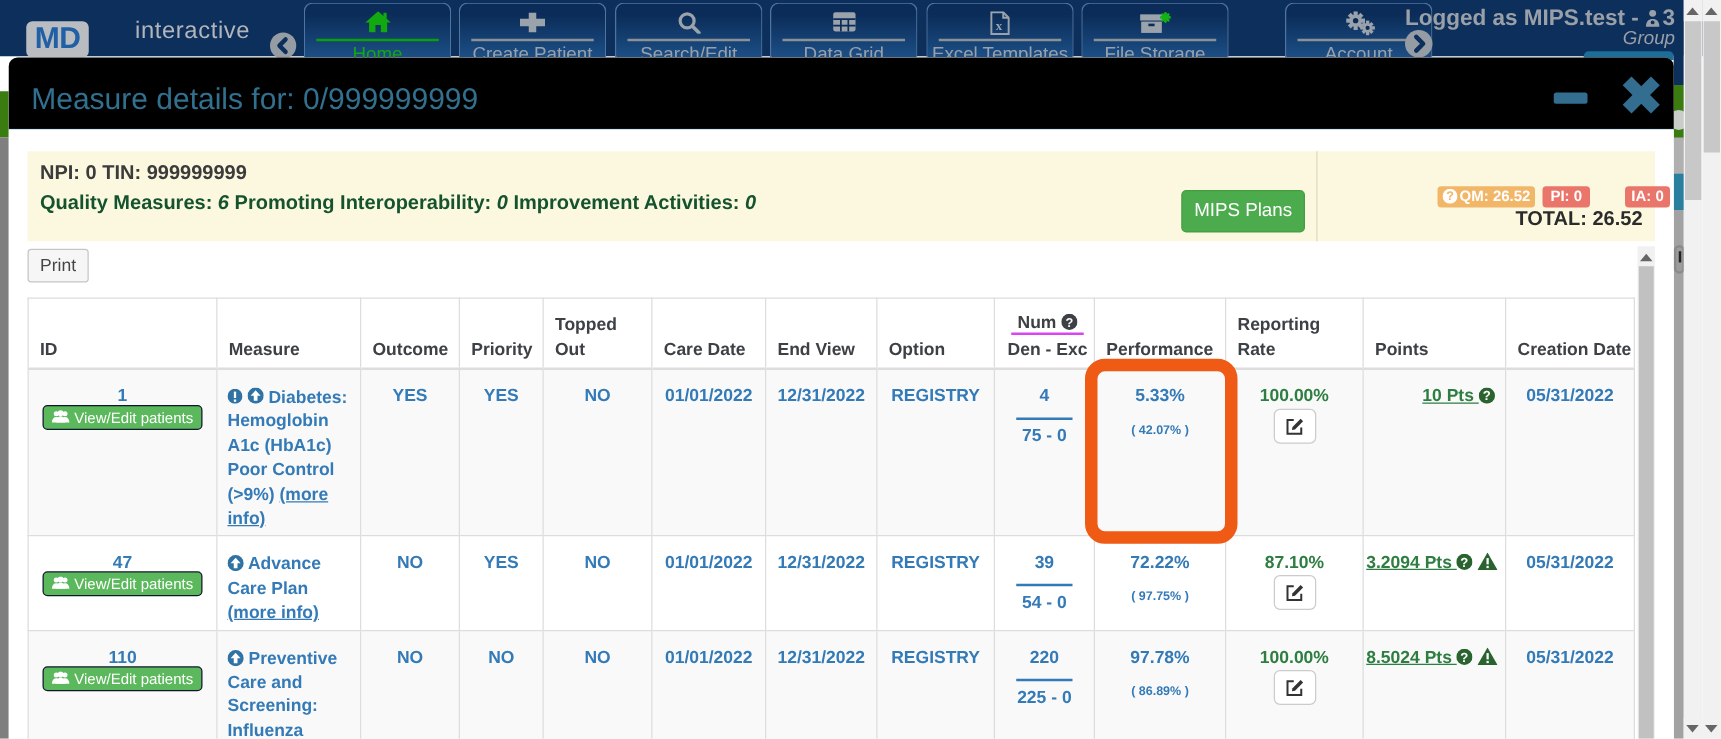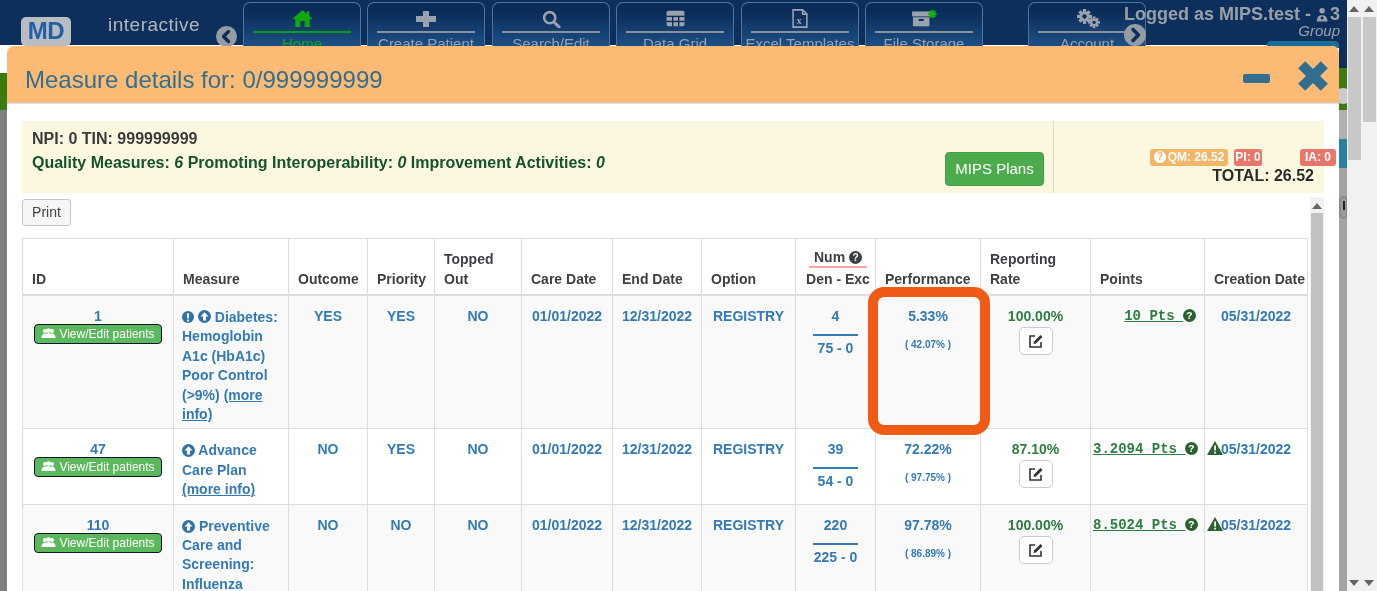--- a/index.html
+++ b/index.html
@@ -44,38 +44,38 @@
 .sbar .arrow { position:absolute; left:0; width:15px; height:17px; background:#f1f1f1; }
 .tri-up { width:0; height:0; border-left:5px solid transparent; border-right:5px solid transparent; border-bottom:6px solid #666; position:absolute; left:2px; top:6px; }
 .tri-dn { width:0; height:0; border-left:5px solid transparent; border-right:5px solid transparent; border-top:6px solid #666; position:absolute; left:2px; top:6px; }
 
 
 #msbar { position:absolute; left:1310px; top:197px; width:14px; height:394px; background:#f1f1f1; }
 #msbar .thumb { position:absolute; left:1px; top:16px; width:12px; height:378px; background:#c1c1c1; }
 
 
 #modal { position:absolute; left:7px; top:46px; width:1332px; height:545px; background:#fff; border-radius:7px 7px 0 0; }
-#mhead { position:absolute; left:0; top:0; width:1332px; height:58px; background:#fdba74; border-bottom:1px solid #cde6f2; border-radius:7px 7px 0 0; }
+#mhead { position:absolute; left:0; top:0; width:1332px; height:58px; background:#000000; border-bottom:1px solid #cde6f2; border-radius:7px 7px 0 0; }
 #mtitle { position:absolute; left:18px; top:20px; font-size:24px; color:#31708f; }
 #minbtn { position:absolute; left:1236px; top:28px; width:27px; height:9px; background:#336e90; border-radius:2px; }
 #closebtn { position:absolute; left:1289px; top:13px; width:34px; height:34px; }
 #closebtn .b1,#closebtn .b2 { position:absolute; left:12px; top:1px; width:10px; height:32px; background:#336e90; }
 #closebtn .b1 { transform:rotate(45deg); }
 #closebtn .b2 { transform:rotate(-45deg); }
 
 
 #ybox { position:absolute; left:15px; top:75px; width:1302px; height:72px; background:#fcf8e0; }
 #ybox .divider { position:absolute; left:1031px; top:0; width:1px; height:72px; background:#ded9b8; }
 #npiline { position:absolute; left:10px; top:9px; font-size:16px; font-weight:bold; color:#3b3b3b; }
 #qmline { position:absolute; left:10px; top:33px; font-size:16px; font-weight:bold; color:#14532d; }
 #qmline i { font-style:italic; }
 #mipsbtn { position:absolute; left:923px; top:31px; width:99px; height:34px; background:#4cab4c; border:1px solid #449d44; border-radius:4px; color:#fff; font-size:15px; text-align:center; line-height:32px; }
 .badge { position:absolute; top:28px; height:17px; border-radius:3px; color:#fff; font-size:12px; font-weight:bold; line-height:17px; text-align:center; }
 #bq { left:1128px; width:78px; background:#f2b669; }
-#bpi { left:1212px; width:28px; background:#ea756a; }
+#bpi { left:1212px; width:38px; background:#ea756a; }
 #bia { left:1257px; width:36px; background:#ea756a;margin-left:21px; }
 #totalline { position:absolute; right:10px; top:46px; font-size:16px; font-weight:bold; color:#2b2b2b; }
 
 
 #printbtn { position:absolute; left:15px; top:153px; width:49px; height:27px; background:#f6f6f6; border:1px solid #c5c5c5; border-radius:3px; font-size:14px; color:#454545; text-align:center; line-height:25px; }
 
 
 #tbl { position:absolute; left:15px; top:192px; border-collapse:collapse; table-layout:fixed; width:1285px; font-size:14px; }
 #tbl th, #tbl td { border:1px solid #ddd; padding:12px 8px 4px 8px; vertical-align:top; text-align:center; }
 #tbl th { vertical-align:bottom; text-align:left; color:#3d4146; font-size:14px; font-weight:bold; padding:8px 4px 5px 9px; line-height:20px; border-bottom-width:2px; }
@@ -93,21 +93,21 @@
 .frac .top { display:block; padding-bottom:10px; }
 .frac .bar { display:block; height:2px; background:#337ab7; margin:0 auto; }
 .frac .bot { display:block; padding-top:4px; }
 .perfsub { display:block; font-size:10px; margin-top:15px; }
 #tbl td.cperf { padding-right:8px; }
 #tbl td.cnum { padding-right:8px; }
 #tbl td.crep { padding-right:8px; }
 .green { color:#2e7d41; }
 .editbtn { display:block; margin:3px auto 0 auto; width:34px; height:28px; background:#fff; border:1px solid #ccc; border-radius:5px; text-align:center; }
 .pts { color:#2e7d41; text-decoration:underline; font-size:14px; }
-#tbl td.ptswrap { text-align:right; padding-right:8px !important; padding-left:2px !important; white-space:nowrap;font-family:Liberation Mono, monospace; }
+#tbl td.ptswrap { text-align:right; padding-right:8px !important; padding-left:2px !important; white-space:nowrap; }
 
 
 #orange { position:absolute; left:868px; top:287px; width:122px; height:148px; border:10px solid #ef5a14; border-radius:16px; }
 
 svg { display:block; }
 .inl { display:inline-block; vertical-align:middle; }
 </style>
 </head>
 <body>
 <div id="stage">
@@ -291,23 +291,23 @@
           <col style="width:103px">
       </colgroup>
       <thead>
         <tr>
           <th>ID</th>
             <th>Measure</th>
             <th>Outcome</th>
             <th>Priority</th>
             <th>Topped Out</th>
             <th>Care Date</th>
-            <th>End Date</th>
+            <th>End View</th>
             <th>Option</th>
-          <th class="numden"><span style="display:inline-block; line-height:13px; border-bottom:2px solid #fca5a5; padding:0 5px 2px 5px; margin-bottom:1px;">Num <svg class="inl" width="13" height="13" viewBox="0 0 14 14" style="vertical-align:-2px">
+          <th class="numden"><span style="display:inline-block; line-height:13px; border-bottom:2px solid #d946ef; padding:0 5px 2px 5px; margin-bottom:1px;">Num <svg class="inl" width="13" height="13" viewBox="0 0 14 14" style="vertical-align:-2px">
                   <circle cx="7" cy="7" r="7" fill="#3d4146"></circle>
                   <text x="7" y="11" font-size="11" font-weight="bold" text-anchor="middle" fill="#f9f9f9">?</text>
                 </svg></span><br>Den - Exc</th>
           <th>Performance</th>
             <th>Reporting Rate</th>
             <th>Points</th>
             <th style="white-space:nowrap">Creation Date</th>
         </tr>
       </thead>
       <tbody>

